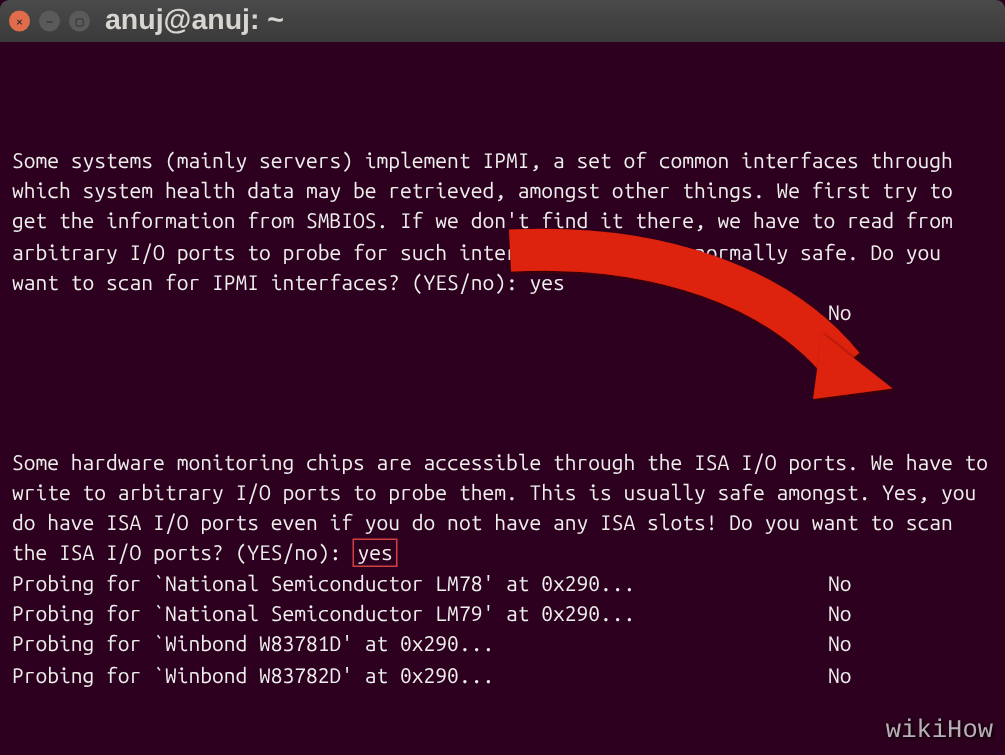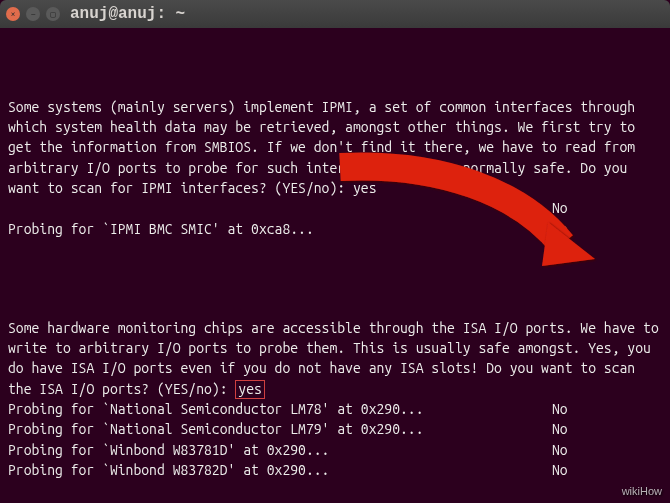--- a/index.html
+++ b/index.html
@@ -32,22 +32,22 @@
       background: #5a5a5a;
       display: inline-flex;
       align-items: center;
       justify-content: center;
       font-size: 9px;
       color: #2a2a2a;
     }
     .wc.close { background: #e06c4c; }
     .title {
       color: #d8d4d0;
-      font-family: Liberation Mono, monospace;
-      font-size: 16px;
+      font-family: Liberation Sans, sans-serif;
+      font-size: 19px;
       font-weight: bold;
       margin-left: 10px;
     }
     .terminal {
       padding: 8px 8px 0 8px;
       color: #eeeeec;
       font-size: 14px;
       line-height: 1.45;
       white-space: pre-wrap;
       word-break: break-word;
@@ -67,42 +67,42 @@
       position: absolute;
       left: 320px;
       top: 152px;
       pointer-events: none;
     }
     .watermark {
       position: absolute;
       right: 8px;
       bottom: 6px;
       color: #cfcfcf;
-      font-family: Liberation Sans, sans-serif;
-      font-size: 11px;
+      font-family: Liberation Mono, monospace;
+      font-size: 17px;
       opacity: 0.85;
       text-shadow: 1px 1px 2px #000;
     }
   </style>
 </head>
 <body>
 
 <div class="titlebar">
   <div class="window-controls">
     <span class="wc close">×</span>
     <span class="wc">−</span>
     <span class="wc">▢</span>
   </div>
   <div class="title">anuj@anuj: ~</div>
 </div>
 
 <div class="terminal">
 
   <div class="block"><span>Some systems (mainly servers) implement IPMI, a set of common interfaces through which system health data may be retrieved, amongst other things. We first try to get the information from SMBIOS. If we don't find it there, we have to read from arbitrary I/O ports to probe for such interfaces. This is normally safe. Do you want to scan for IPMI interfaces? (YES/no): </span><span>yes</span>
-<div class="probe-row"><span class="probe-fill"></span><span class="probe-result">No</span></div><div class="probe-row"><span class="probe-label">Probing for `IPMI BMC SMIC' at 0xca8...</span><span class="probe-fill"></span><span class="probe-result">No</span></div></div>
+<div class="probe-row"><span class="probe-fill"></span><span class="probe-result">No</span></div></div>
 
   <div class="block"><span>Some hardware monitoring chips are accessible through the ISA I/O ports. We have to write to arbitrary I/O ports to probe them. This is usually safe amongst. Yes, you do have ISA I/O ports even if you do not have any ISA slots! Do you want to scan the ISA I/O ports? (YES/no): </span><span class="hl">yes</span>
 <div class="probe-row"><span class="probe-label">Probing for `National Semiconductor LM78' at 0x290...</span><span class="probe-fill"></span><span class="probe-result">No</span></div><div class="probe-row"><span class="probe-label">Probing for `National Semiconductor LM79' at 0x290...</span><span class="probe-fill"></span><span class="probe-result">No</span></div><div class="probe-row"><span class="probe-label">Probing for `Winbond W83781D' at 0x290...</span><span class="probe-fill"></span><span class="probe-result">No</span></div><div class="probe-row"><span class="probe-label">Probing for `Winbond W83782D' at 0x290...</span><span class="probe-fill"></span><span class="probe-result">No</span></div></div>
 
   
 
 </div>
 
 <svg class="arrow" width="280" height="130">
   <defs>

